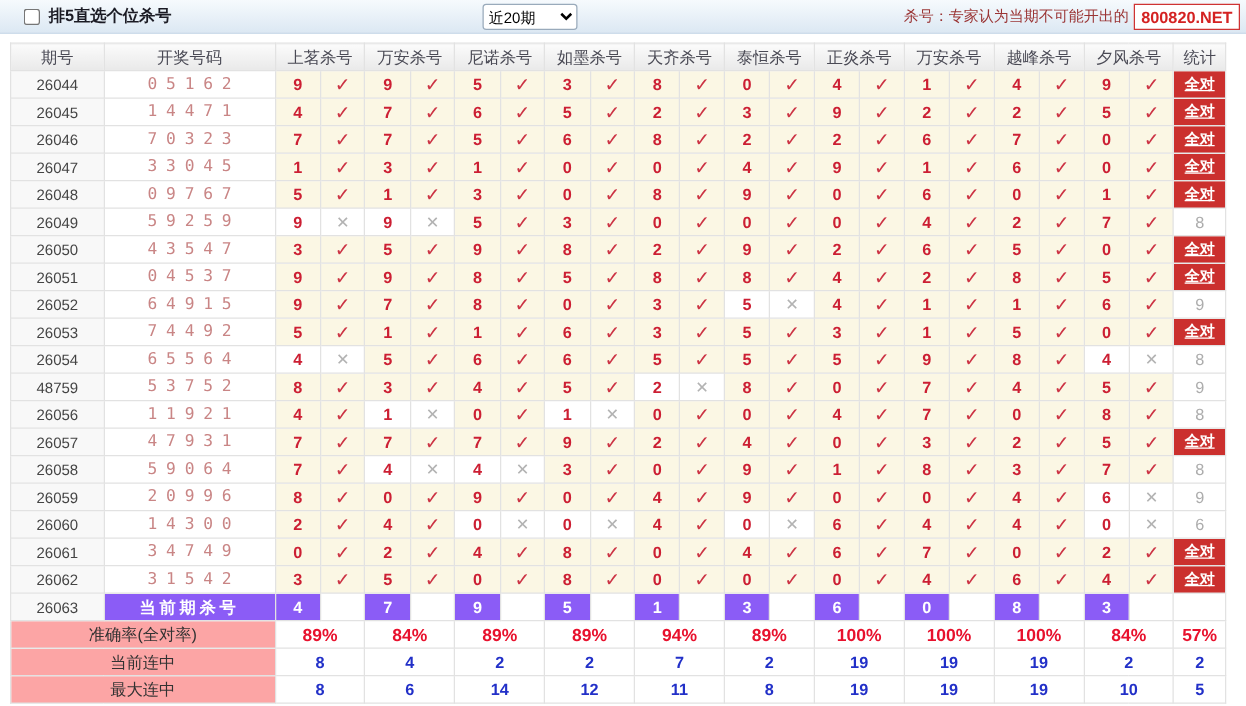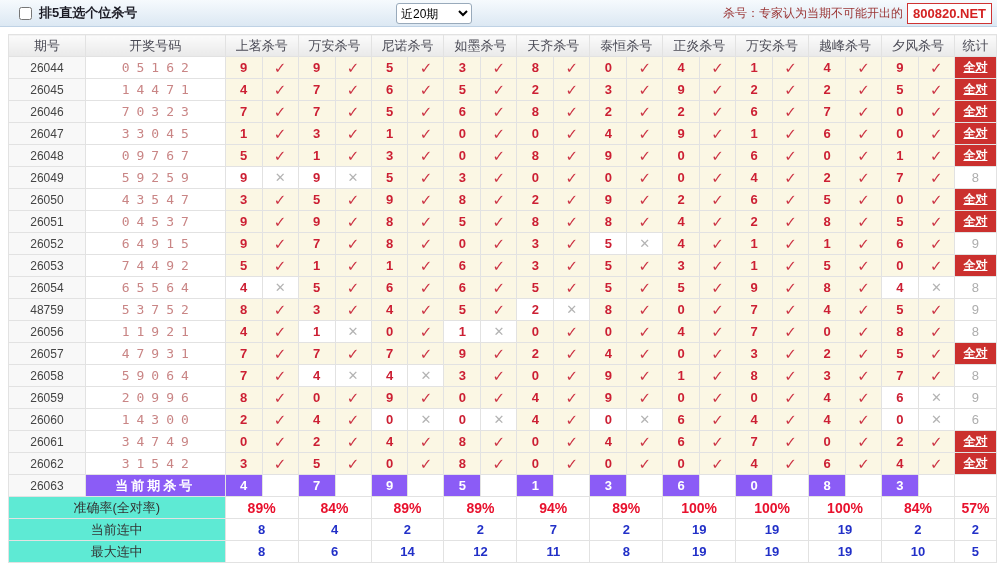--- a/index.html
+++ b/index.html
@@ -11,30 +11,30 @@
   
   .topbar{
     height:27px;box-sizing:border-box;position:relative;
     display:flex;align-items:center;padding:4px 5px;
     background:linear-gradient(#f6fafd,#dce8f3);
     border-bottom:1px solid #bfd2e5;
   }
   .topbar input[type=checkbox]{width:13px;height:13px;margin:0 0 0 14px;}
   .sec-title{font-size:13px;font-weight:bold;color:#1b1b24;margin-left:7px;}
   .range-sel{
-    position:absolute;left:396px;top:3px;height:21px;width:76px;
+    position:absolute;left:386px;top:3px;height:21px;width:76px;
     font-size:12px;font-family:inherit;border:1px solid #9ab;border-radius:3px;background:#fff;
   }
   .note{margin-left:auto;font-size:12px;color:#9a3434;white-space:nowrap;}
   .site-badge{
     margin-left:4px;border:1px solid #cf3333;background:#fff;color:#d42222;
     font-weight:bold;font-size:13px;padding:2px 5px;white-space:nowrap;
   }
   
-  table{border-collapse:collapse;table-layout:fixed;margin:7px 0 0 8px;}
+  table{border-collapse:collapse;table-layout:fixed;margin:7px 16px 0 8px;}
   td,th{
     border:1px solid #e2e2e2;height:21px;padding:0;text-align:center;
     overflow:hidden;white-space:nowrap;font-size:12px;vertical-align:middle;
   }
   thead th{
     background:linear-gradient(#fbfbfb,#e9e9e9);
     color:#4a4a55;font-weight:normal;font-size:13px;
   }
   .per{background:#f8f8f8;color:#444;}
   .win{
@@ -42,21 +42,21 @@
     font-size:13px;letter-spacing:7px;text-indent:7px;
   }
   .kn{color:#cc1f33;font-weight:bold;font-size:13px;}
   .ok{background:#fbf7e4;}
   .hit{color:#cc3344;font-size:15px;font-weight:bold;}
   .miss{color:#b3b3b3;font-size:13px;}
   .stat-full{background:#cb302e;color:#fff;font-weight:bold;font-size:12px;text-decoration:underline;}
   .stat-num{color:#adadad;font-size:13px;background:#fff;}
   .cur-red{background:#8b5cf6;color:#fff;font-weight:bold;font-size:13px;}
   .cur-banner{letter-spacing:3px;}
-  .flabel{background:#5eead4;color:#333;font-size:13px;}
+  .flabel{background:#fca5a5;color:#333;font-size:13px;}
   .pct{color:#e8112d;font-weight:bold;font-size:14px;}
   .blue{color:#2230c8;font-weight:bold;font-size:13px;}
 </style>
 </head>
 <body>
 
 <div class="topbar">
   <input type="checkbox" style="">
   <span class="sec-title">排5直选个位杀号</span>
   <select class="range-sel">

